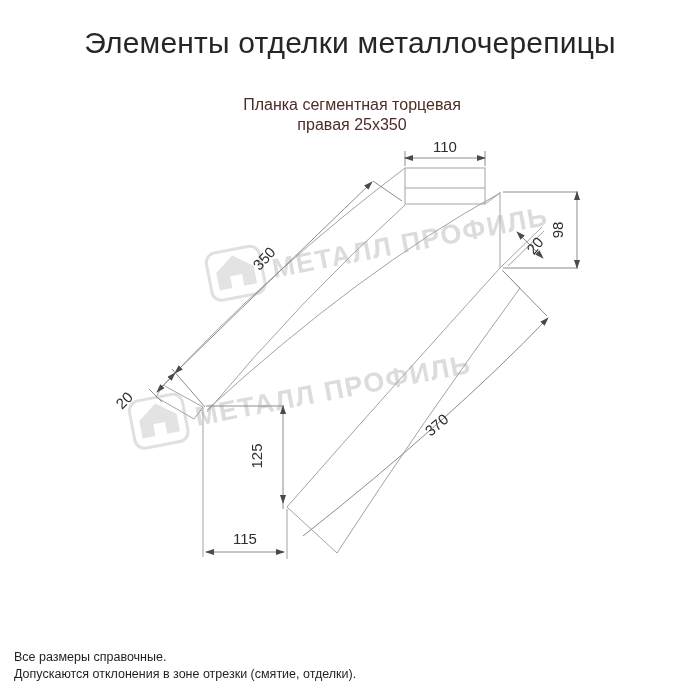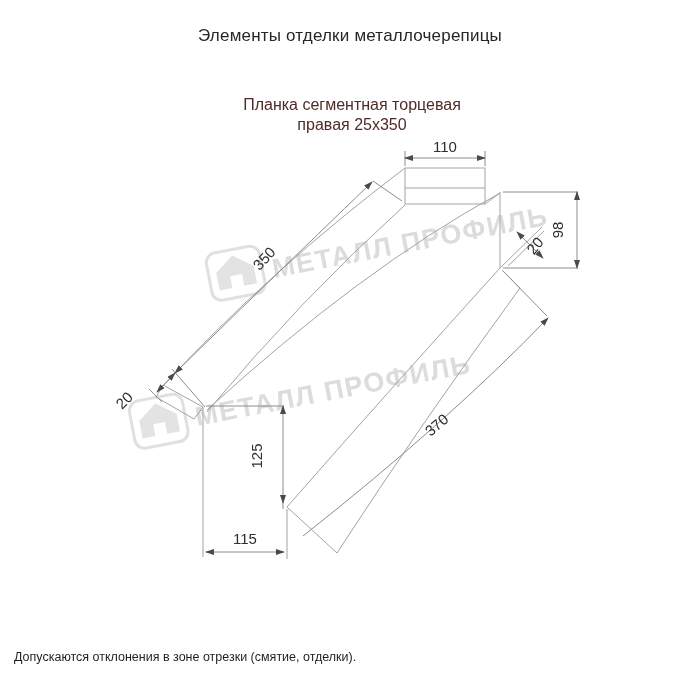--- a/index.html
+++ b/index.html
@@ -2,21 +2,21 @@
 <html><head>
 <meta charset="utf-8">
 <style>
   html,body{margin:0;padding:0;}
   body{
     width:700px;height:700px;background:#ffffff;position:relative;overflow:hidden;
     font-family:"Liberation Sans", sans-serif;
   }
   .page-title{
     position:absolute;top:26px;left:0;width:700px;text-align:center;
-    font-size:17px;color:#262626;letter-spacing:.2px;
+    font-size:30px;color:#262626;letter-spacing:.2px;
   }
   .subtitle{
     position:absolute;top:95px;left:0;width:704px;text-align:center;
     font-size:16px;line-height:20px;color:#4f2b26;
   }
   .drawing{position:absolute;left:0;top:0;}
   .footer{
     position:absolute;left:14px;top:649px;
     font-size:12.5px;line-height:17px;color:#1f1f1f;
   }
@@ -139,14 +139,15 @@
   </g>
 
   <g>
     <line class="dimline" x1="503" y1="271" x2="547" y2="316"></line>
     <path class="dimline" d="M548,318 Q450,420 303,536" marker-start="url(#arr)"></path>
     <text class="dim" transform="translate(440,429) rotate(-40)" text-anchor="middle">370</text>
   </g>
 </svg>
 
 <div class="footer">
+  <div>Все размеры справочные.</div>
   <div>Допускаются отклонения в зоне отрезки (смятие, отделки).</div>
 </div>
 
 </body></html>

